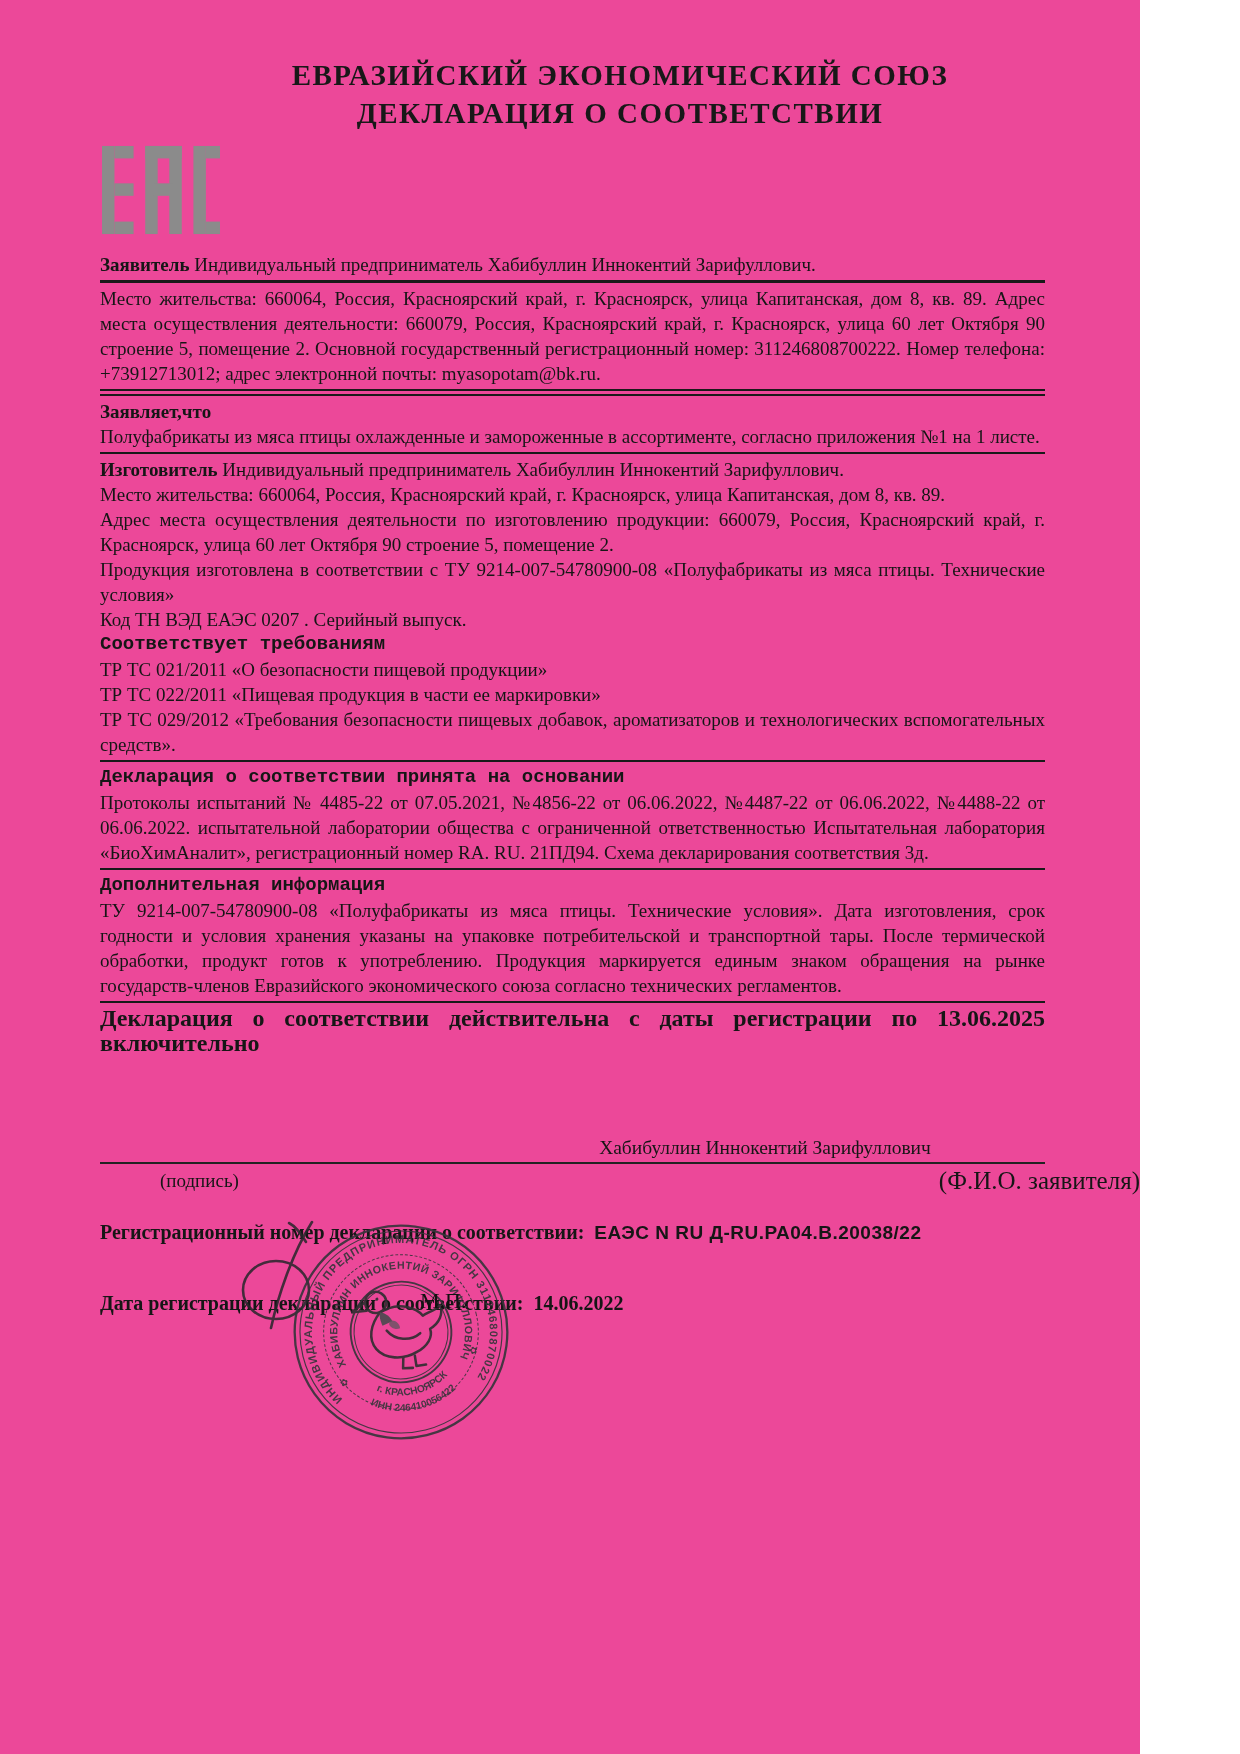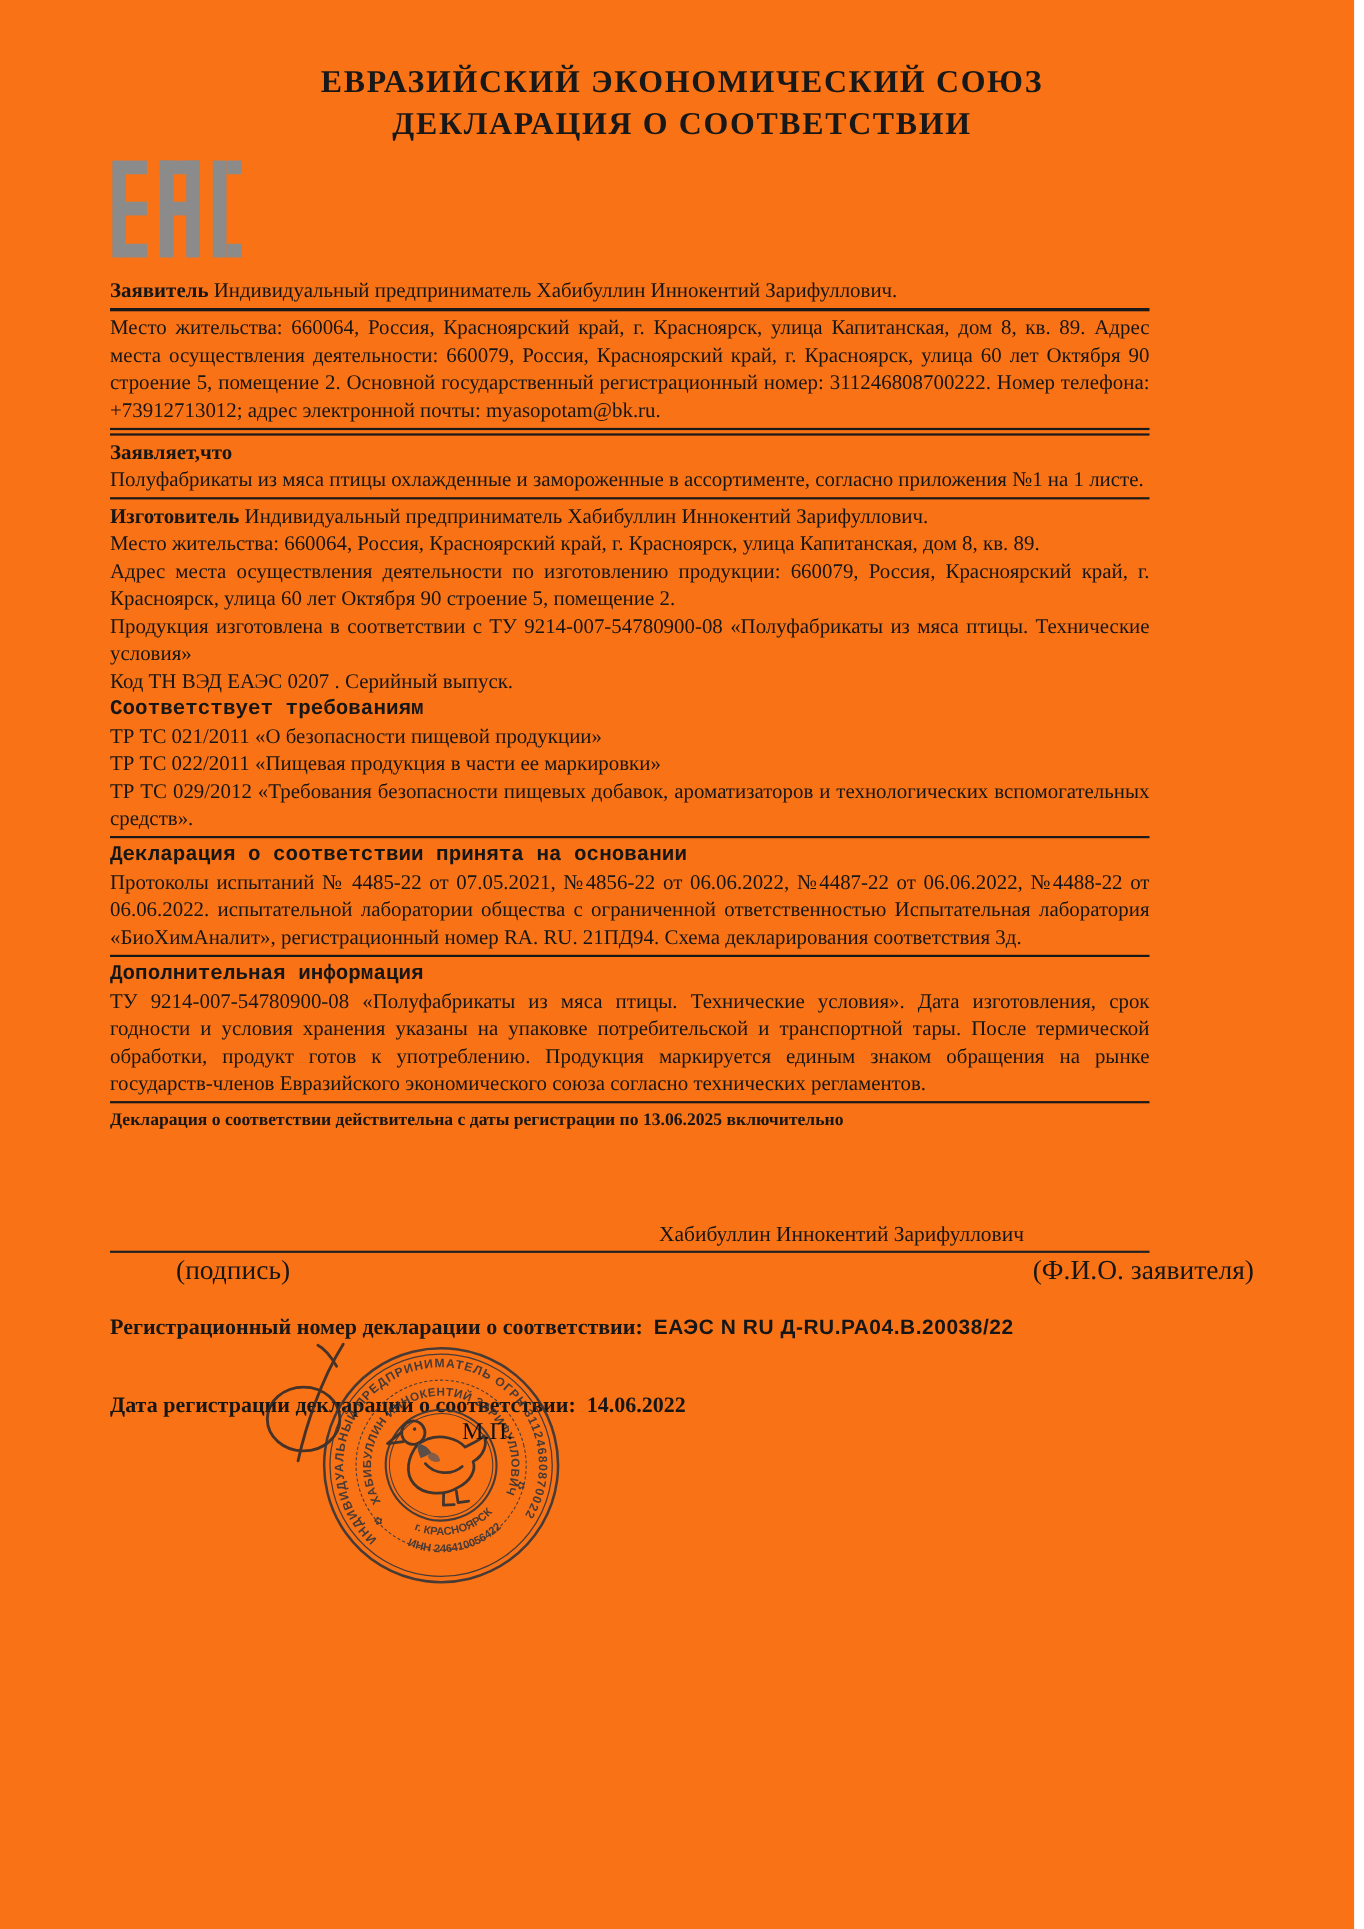--- a/index.html
+++ b/index.html
@@ -1,43 +1,43 @@
 <!DOCTYPE html>
 <html lang="ru"><head>
 <meta charset="utf-8">
 <style>
   html,body{margin:0;padding:0;background:#ffffff;}
   .page{
-    position:relative;width:1231px;height:1754px;background:#f97316;
+    position:relative;width:1140px;height:1754px;background:#ec4899;
     font-family:"Liberation Serif","DejaVu Serif",serif;color:#161616;
     overflow:hidden;
   }
   
   .title-block{position:absolute;top:56px;left:0;width:1240px;text-align:center;}
   .title-line{font-weight:bold;font-size:29px;line-height:38px;letter-spacing:1.5px;color:#181818;}
   .eac-logo{position:absolute;left:102px;top:140px;width:118px;height:100px;}
   
   .doc{position:absolute;left:100px;top:252px;width:945px;font-size:19px;line-height:25px;}
   .rule{border:none;border-top:2.4px solid #191919;margin:3px 0 3px 0;}
   .rule.thick{border-top-width:3px;}
   b,.b{font-weight:bold;}
   p{margin:0;text-align:justify;}
   .labelrow{white-space:normal;}
   .split{display:flex;justify-content:flex-start;font-weight:bold;}
   .sec{margin:0;font-family:Liberation Mono, monospace;}
   
   .sigblock{position:relative;height:64px;margin-top:42px;border-bottom:2px solid #222;}
   .sig-name{position:absolute;right:40px;bottom:2px;width:480px;text-align:center;font-size:19.5px;}
   .captions{position:relative;height:30px;}
-  .cap-podpis{position:absolute;left:60px;top:4px;font-size:25px;}
+  .cap-podpis{position:absolute;left:60px;top:4px;font-size:19px;}
   .cap-fio{position:absolute;left:560px;top:4px;width:480px;text-align:right;font-size:25px;}
   .regrow{margin-top:26px;font-size:20px;font-weight:bold;}
   .regrow .val{font-family:"Liberation Sans","DejaVu Sans",sans-serif;font-weight:bold;font-size:19px;letter-spacing:.5px;}
   .daterow{margin-top:46px;font-size:20px;font-weight:bold;}
-  .validity{font-weight:bold;font-size:16px;margin-top:0;}
+  .validity{font-weight:bold;font-size:24px;margin-top:0;}
   
   .overlay{position:absolute;left:0;top:0;width:1240px;height:1754px;pointer-events:none;}
   .stamp{position:absolute;left:285px;top:1216px;width:232px;height:232px;opacity:.9;}
   .handsign{position:absolute;left:218px;top:1216px;width:122px;height:120px;opacity:.85;}
   .mp{position:absolute;left:420px;top:1288px;font-size:22px;font-family:"Liberation Serif",serif;color:#111;}
   .stamp text{font-family:"Liberation Sans","DejaVu Sans",sans-serif;font-weight:bold;}
 </style>
 </head>
 <body>
 

